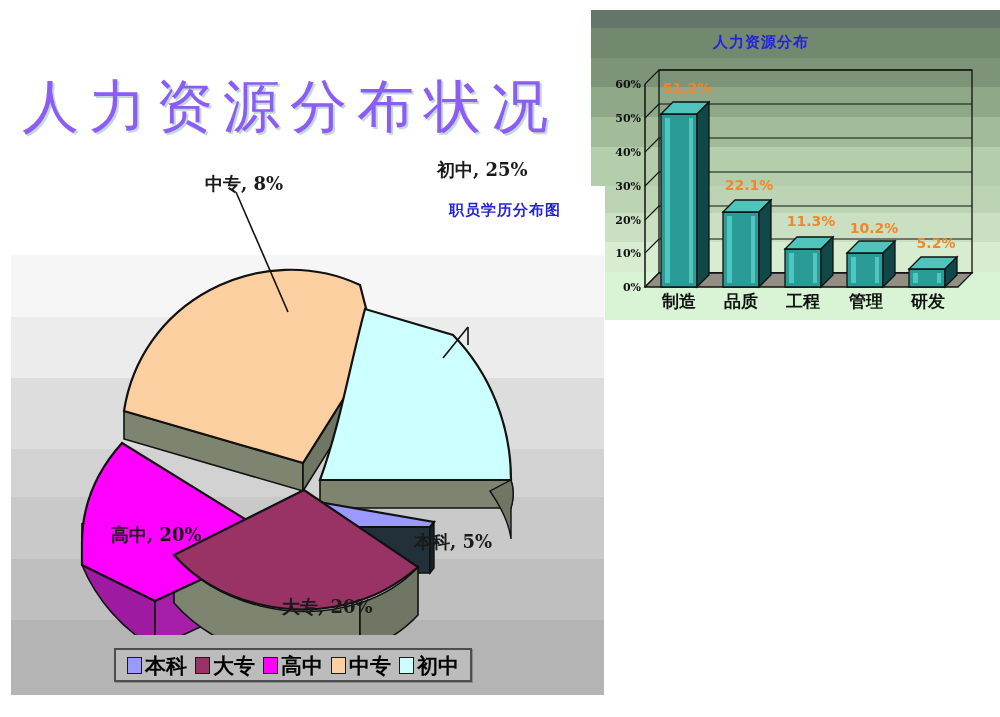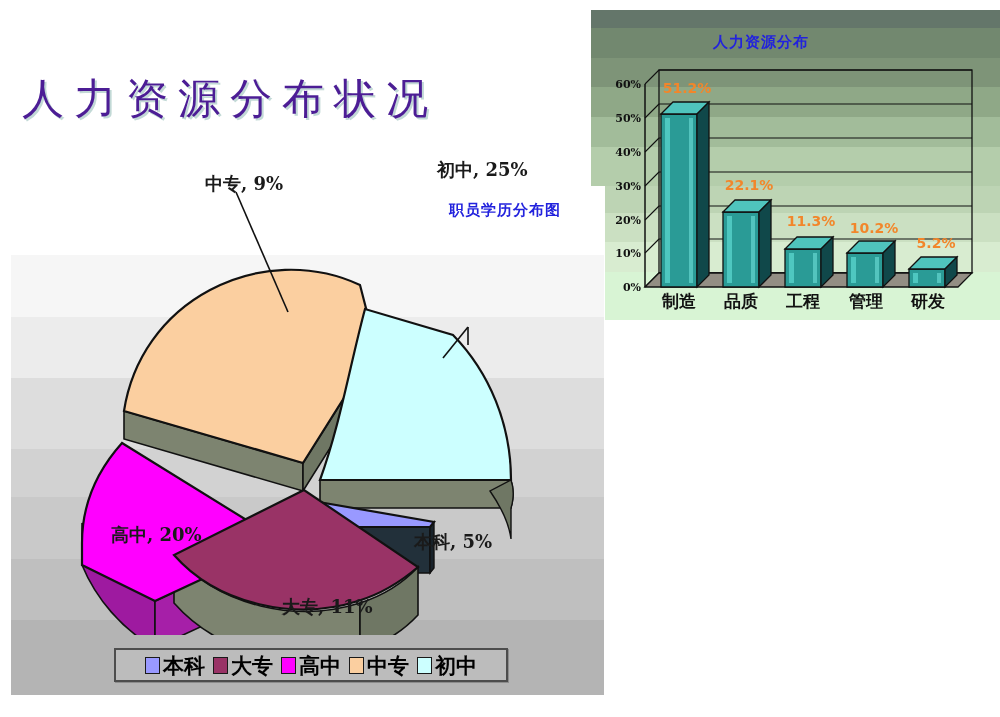--- a/index.html
+++ b/index.html
@@ -14,24 +14,24 @@
     overflow: hidden;
     font-family: "Liberation Serif", "DejaVu Serif", serif;
   }
 
   
   #slide-title {
     position: absolute;
     left: 22px;
     top: 78px;
     font-family: "DejaVu Serif", "Liberation Serif", serif;
-    font-size: 42px;
+    font-size: 57px;
     font-weight: 400;
     letter-spacing: 10px;
-    color: #4c1d95;
+    color: #8b5cf6;
     text-shadow: 2px 2px 0 rgba(120,170,165,0.45);
     white-space: nowrap;
     line-height: 1;
   }
 
   
   #pie-panel {
     position: absolute;
     left: 11px;
     top: 255px;
@@ -94,21 +94,21 @@
   #pie-legend {
     position: absolute;
     left: 114px;
     top: 648px;
     height: 34px;
     box-sizing: border-box;
     border: 2px solid #4d4d4d;
     background: #bcbcbc;
     display: flex;
     align-items: center;
-    padding: 0 25px;
+    padding: 0 7px;
     box-shadow: 1px 1px 0 #8d8d8d;
   }
   .legend-entry {
     display: flex;
     align-items: center;
     margin: 0 4px;
   }
   .legend-swatch {
     width: 13px;
     height: 15px;
@@ -242,24 +242,24 @@
 
   <path d="M 244,235 L 114,300 C 158,350 236,366 298,346 C 324,338 344,324 358,312 Z" fill="#993366" stroke="#111" stroke-width="2.2"></path>
 </svg>
 
 <svg id="leader-svg">
   <line x1="236" y1="192" x2="288" y2="312" stroke="#111" stroke-width="1.6"></line>
   <line x1="468" y1="327" x2="443" y2="358" stroke="#111" stroke-width="1.6"></line>
   <line x1="468" y1="327" x2="468" y2="345" stroke="#111" stroke-width="1.6"></line>
 </svg>
 
-<div class="pie-label" id="pie-label-zhongzhuan">中专, 9%</div>
+<div class="pie-label" id="pie-label-zhongzhuan">中专, 8%</div>
 <div class="pie-label" id="pie-label-chuzhong">初中, 25%</div>
 <div class="pie-label" id="pie-label-gaozhong">高中, 20%</div>
-<div class="pie-label" id="pie-label-dazhuan">大专, 11%</div>
+<div class="pie-label" id="pie-label-dazhuan">大专, 20%</div>
 <div class="pie-label" id="pie-label-benke">本科, 5%</div>
 
 <div id="pie-legend">
   <div class="legend-entry">
     <span class="legend-swatch" style="background:#9999ff"></span>
     <span class="legend-text">本科</span>
   </div>
   <div class="legend-entry">
     <span class="legend-swatch" style="background:#993366"></span>
     <span class="legend-text">大专</span>

